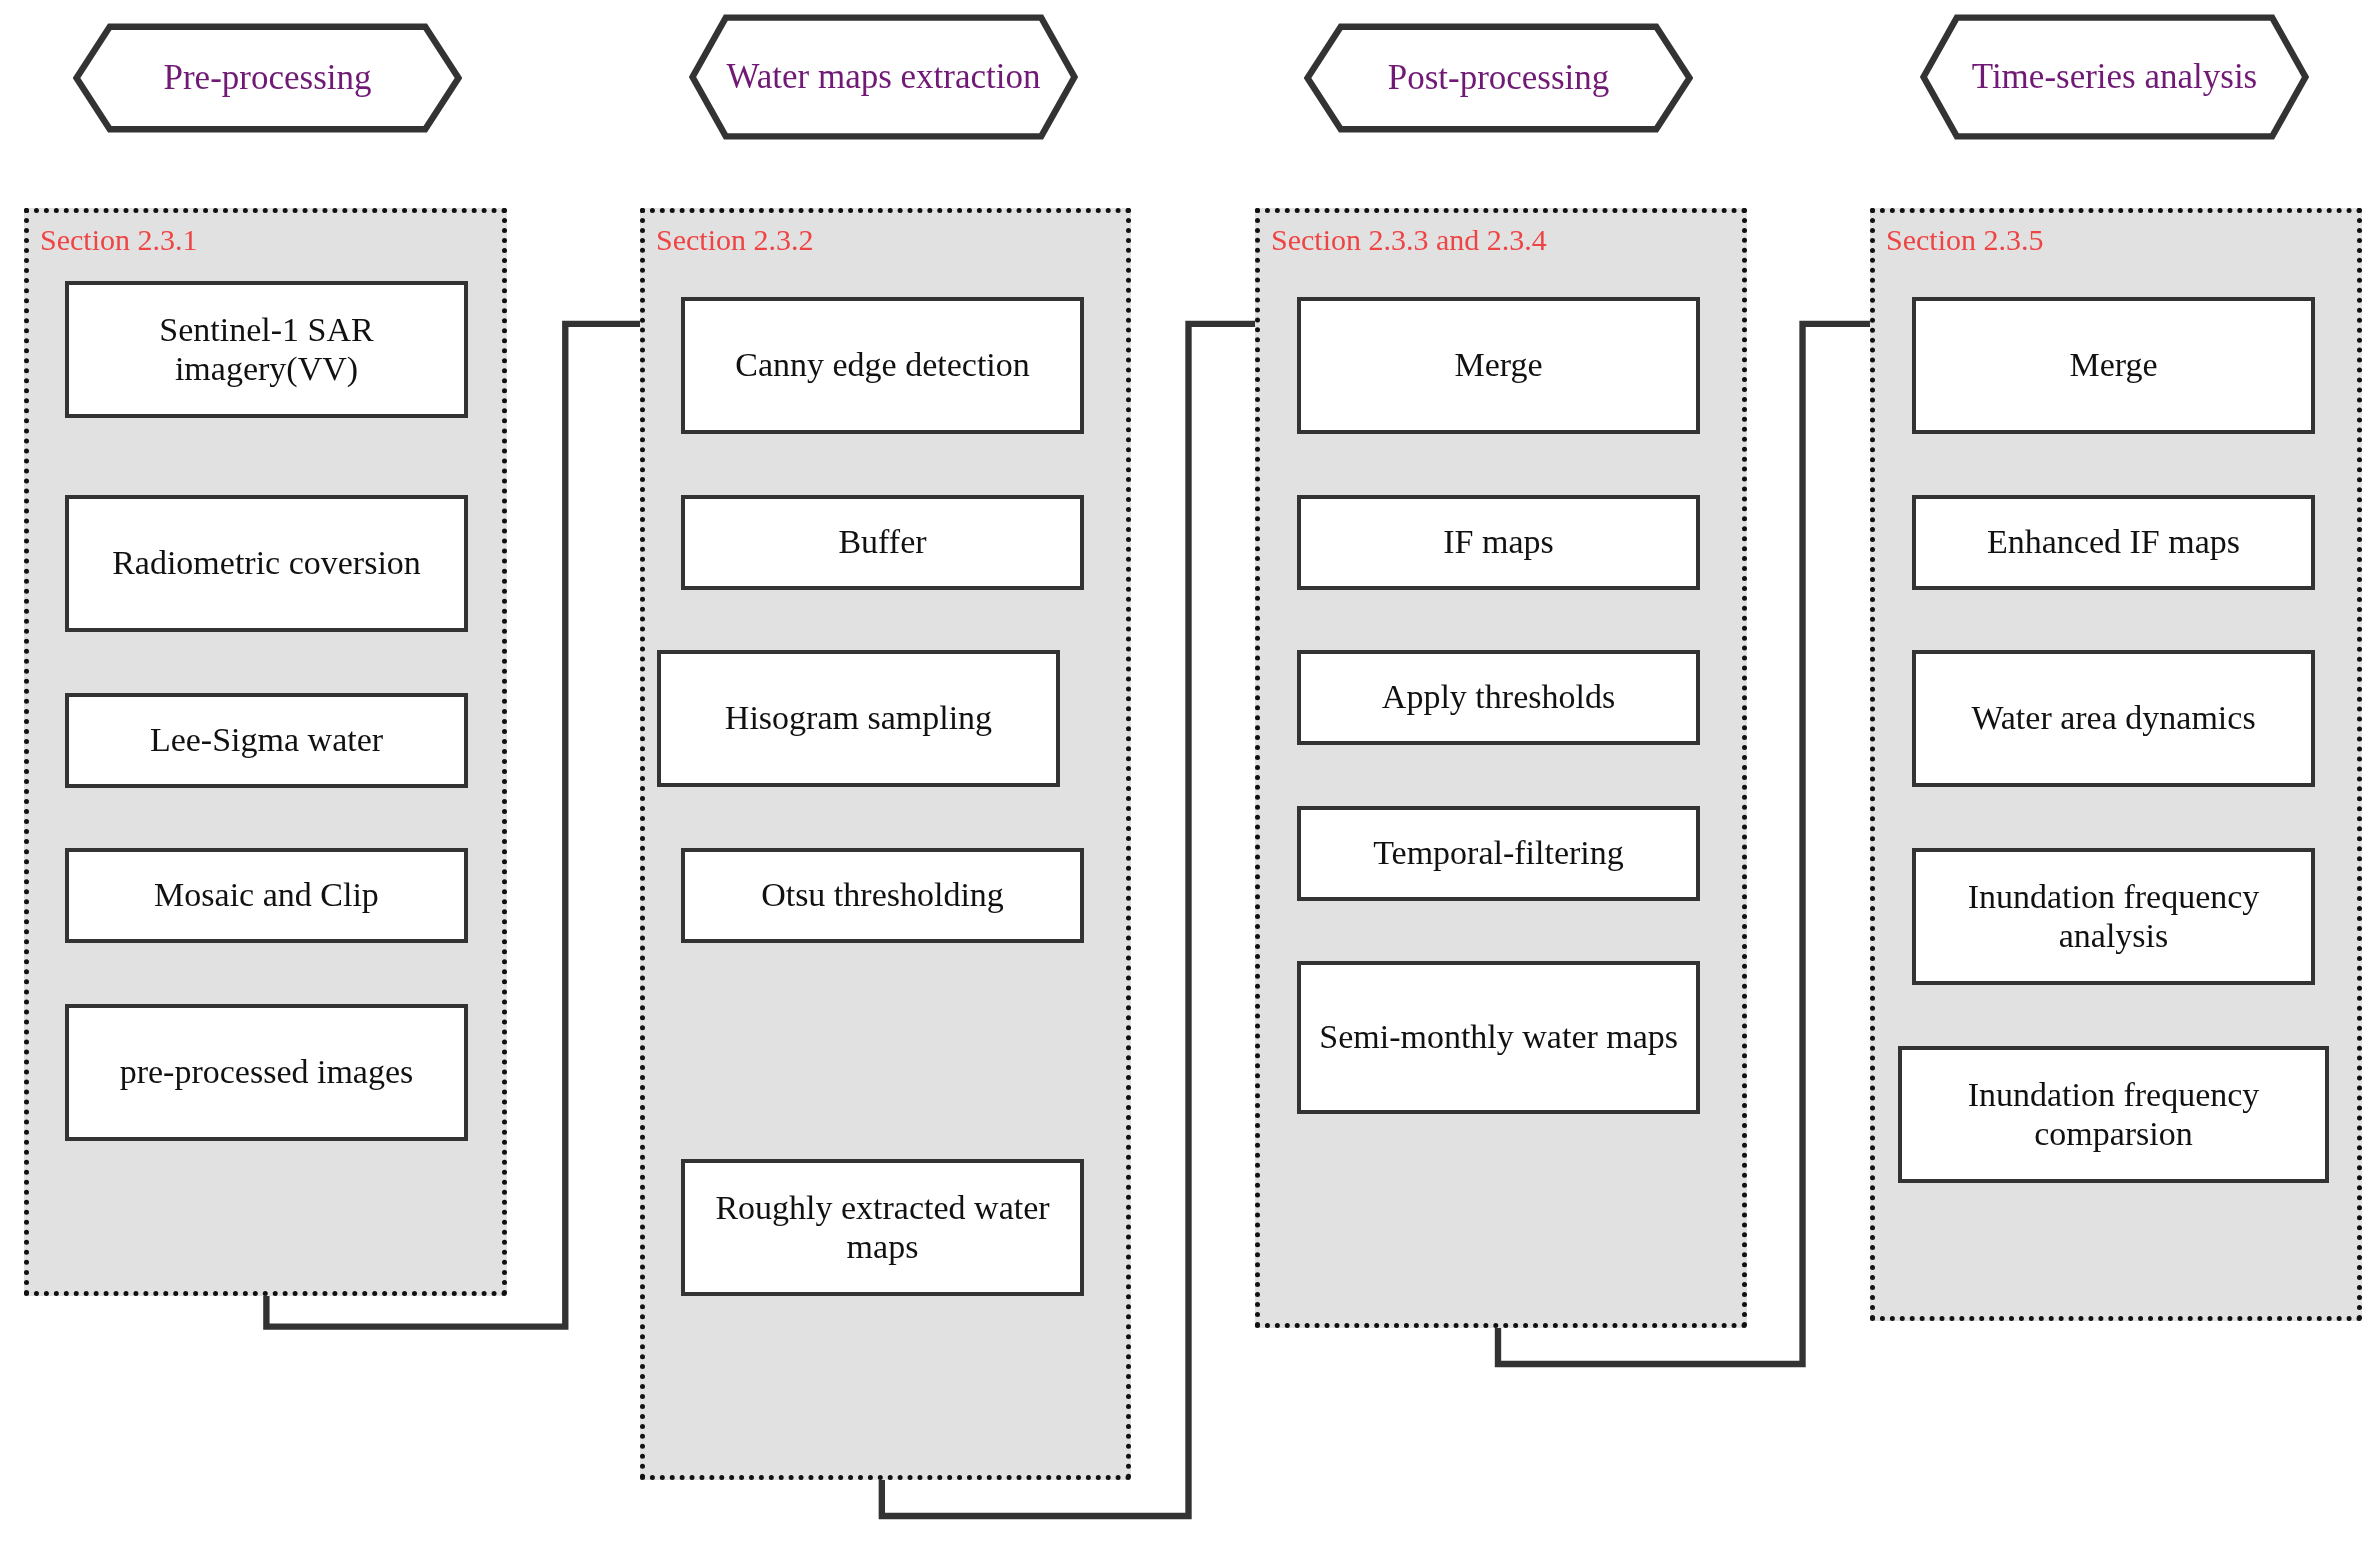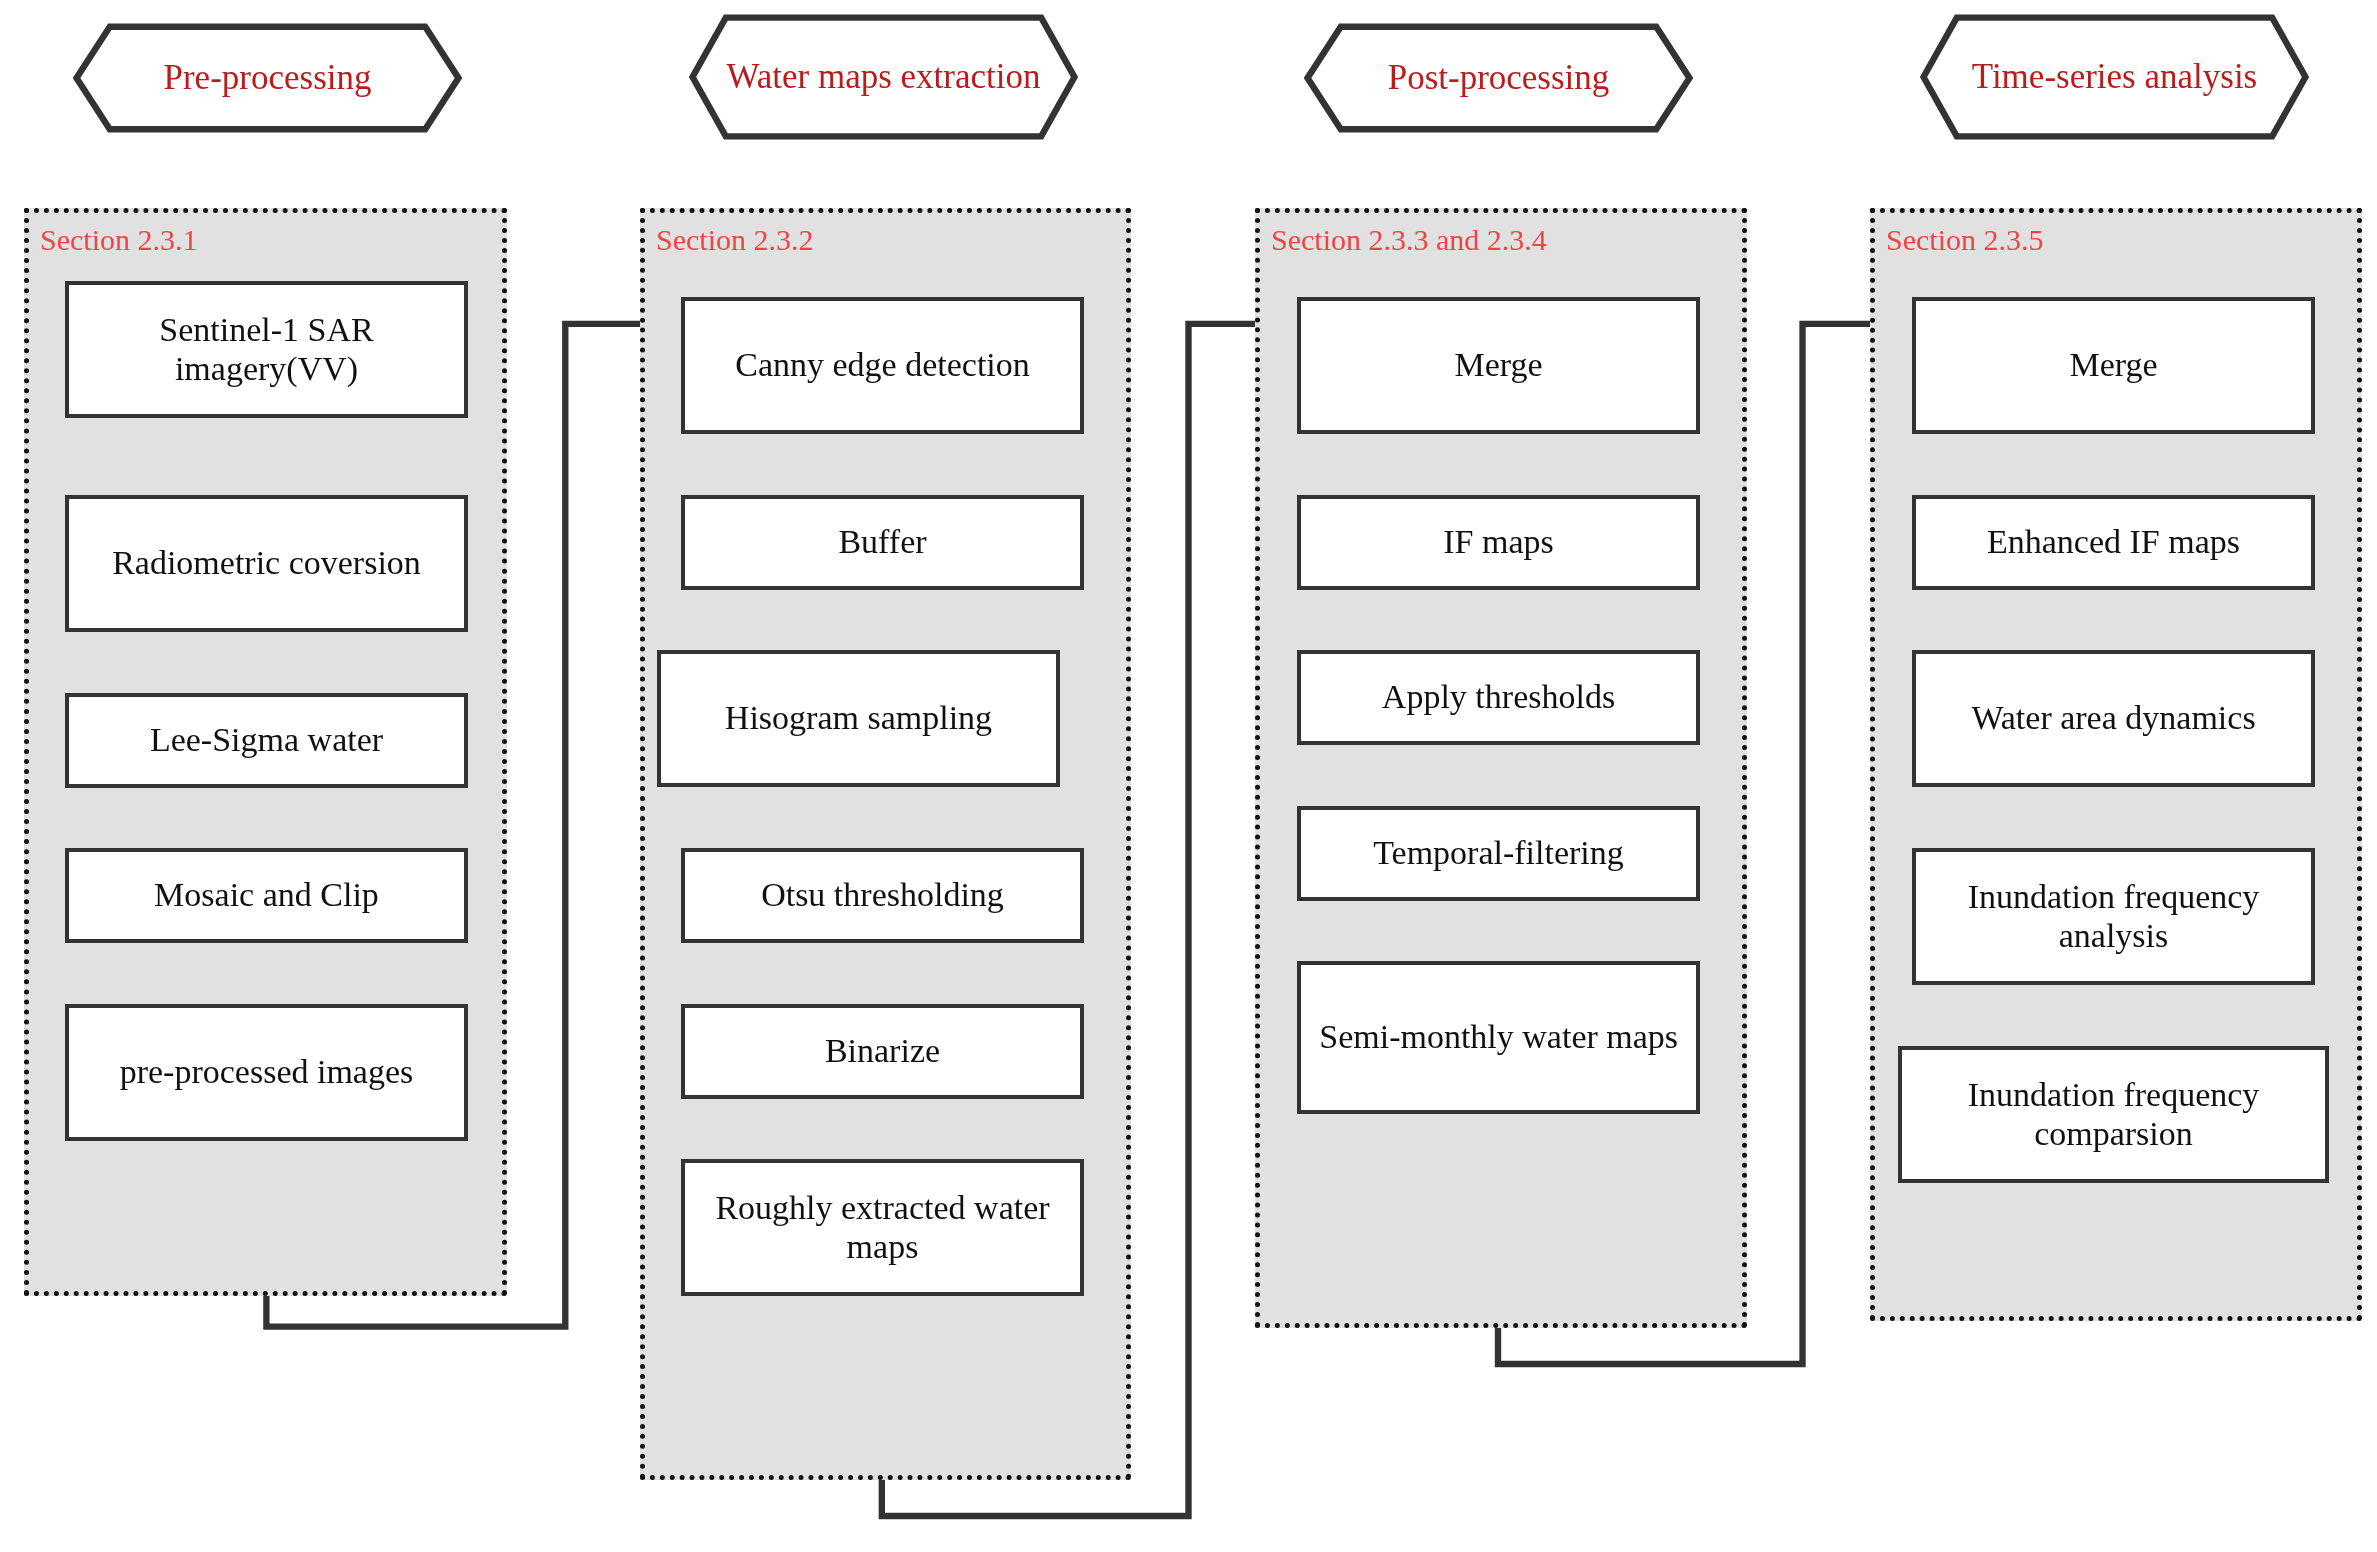--- a/index.html
+++ b/index.html
@@ -9,21 +9,21 @@
   svg#canvas{position:absolute;left:0;top:0;width:2377px;height:1553px;}
 
   .panel{position:absolute;background:#e1e1e1;border:5px dotted #111111;box-sizing:border-box;}
   .section-label{position:absolute;color:#ef4444;font-size:30px;line-height:1;
                  white-space:nowrap;font-family:"Liberation Serif","DejaVu Serif",serif;}
 
   .hexwrap{position:absolute;}
   .hexwrap svg{display:block;}
   .hextext{position:absolute;left:0;top:0;width:100%;height:100%;
            display:flex;align-items:center;justify-content:center;
-           text-align:center;font-size:35px;line-height:1.12;color:#b91c1c;
+           text-align:center;font-size:35px;line-height:1.12;color:#701a75;
            font-family:"Liberation Serif","DejaVu Serif",serif;}
 
   .node{position:absolute;background:#ffffff;border:4.2px solid #333333;
         box-sizing:border-box;display:flex;align-items:center;justify-content:center;
         text-align:center;font-size:34px;line-height:1.14;color:#111111;
         font-family:"Liberation Serif","DejaVu Serif",serif;padding:0 5.7px;}
 </style>
 </head>
 <body>
 
@@ -91,21 +91,20 @@
     <div class="hextext">Water maps extraction</div>
   </div>
 
   <div class="panel" style="left:640px;top:208px;width:491px;height:1272px;"></div>
   <div class="section-label" style="left:656px;top:225px;">Section 2.3.2</div>
 
   <div class="node" style="left:681px;top:297px;width:403px;height:137px;">Canny edge detection</div>
   <div class="node" style="left:681px;top:495px;width:403px;height:95px;">Buffer</div>
   <div class="node" style="left:657px;top:650px;width:403px;height:137px;">Hisogram sampling</div>
   <div class="node" style="left:681px;top:848px;width:403px;height:95px;">Otsu thresholding</div>
-  <div class="node" style="left:681px;top:1004px;width:403px;height:95px;">Binarize</div>
   <div class="node" style="left:681px;top:1159px;width:403px;height:137px;">Roughly extracted water maps</div>
 
   <div class="hexwrap" style="left:1304px;top:22.6px;width:389px;height:110px;">
     <svg viewBox="0 0 550 155" width="389" height="110" aria-hidden="true">
       <polygon points="52,5 498,5 545,77.5 498,150 52,150 5,77.5" fill="#ffffff" stroke="#333333" stroke-width="9"></polygon>
     </svg>
     <div class="hextext">Post-processing</div>
   </div>
 
   <div class="panel" style="left:1255px;top:208px;width:492px;height:1120px;"></div>

